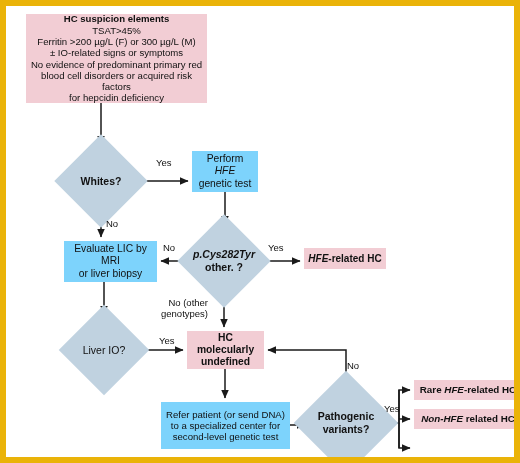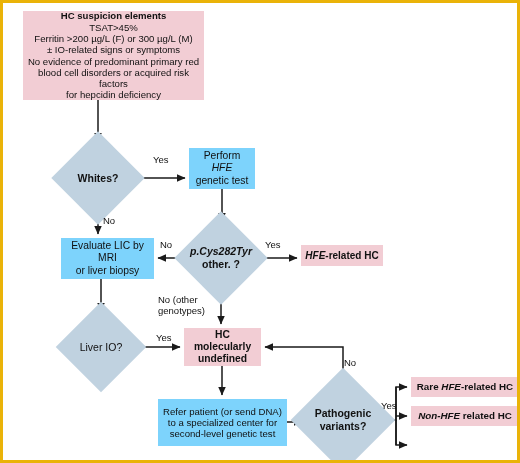--- a/index.html
+++ b/index.html
@@ -6,21 +6,21 @@
   html, body {
     margin: 0;
     padding: 0;
     background: #ffffff;
   }
   #page {
     position: relative;
     width: 520px;
     height: 463px;
     background: #ffffff;
-    border: 3px solid #eab308;
+    border: 6px solid #eab308;
     box-sizing: border-box;
     overflow: hidden;
     font-family: "Liberation Sans", sans-serif;
     color: #111111;
   }
   #svg-layer {
     position: absolute;
     left: 0; top: 0;
     width: 520px;
     height: 463px;
@@ -97,21 +97,21 @@
 
   #node-rare-hfe { left: 408px; top: 374px; width: 108px; height: 20px; font-size: 9.8px; text-align: right; }
   #node-non-hfe  { left: 408px; top: 403px; width: 108px; height: 20px; font-size: 9.8px; }
   #node-digenic  { left: 408px; top: 432px; width: 108px; height: 20px; font-size: 9.8px; }
 
   
   #lbl-whites-yes     { left: 150px; top: 152px; }
   #lbl-whites-no      { left: 100px; top: 213px; }
   #lbl-cys-yes        { left: 262px; top: 237px; }
   #lbl-cys-no         { left: 157px; top: 237px; }
-  #lbl-cys-other      { left: 155px; top: 292px; text-align: left; }
+  #lbl-cys-other      { left: 155px; top: 292px; text-align: right; }
   #lbl-liverio-yes    { left: 153px; top: 330px; }
   #lbl-path-no        { left: 341px; top: 355px; }
   #lbl-path-yes       { left: 378px; top: 398px; }
 </style>
 </head>
 <body>
 
 <div id="page">
 
   <svg id="svg-layer" viewBox="0 0 520 463" xmlns="http://www.w3.org/2000/svg">

